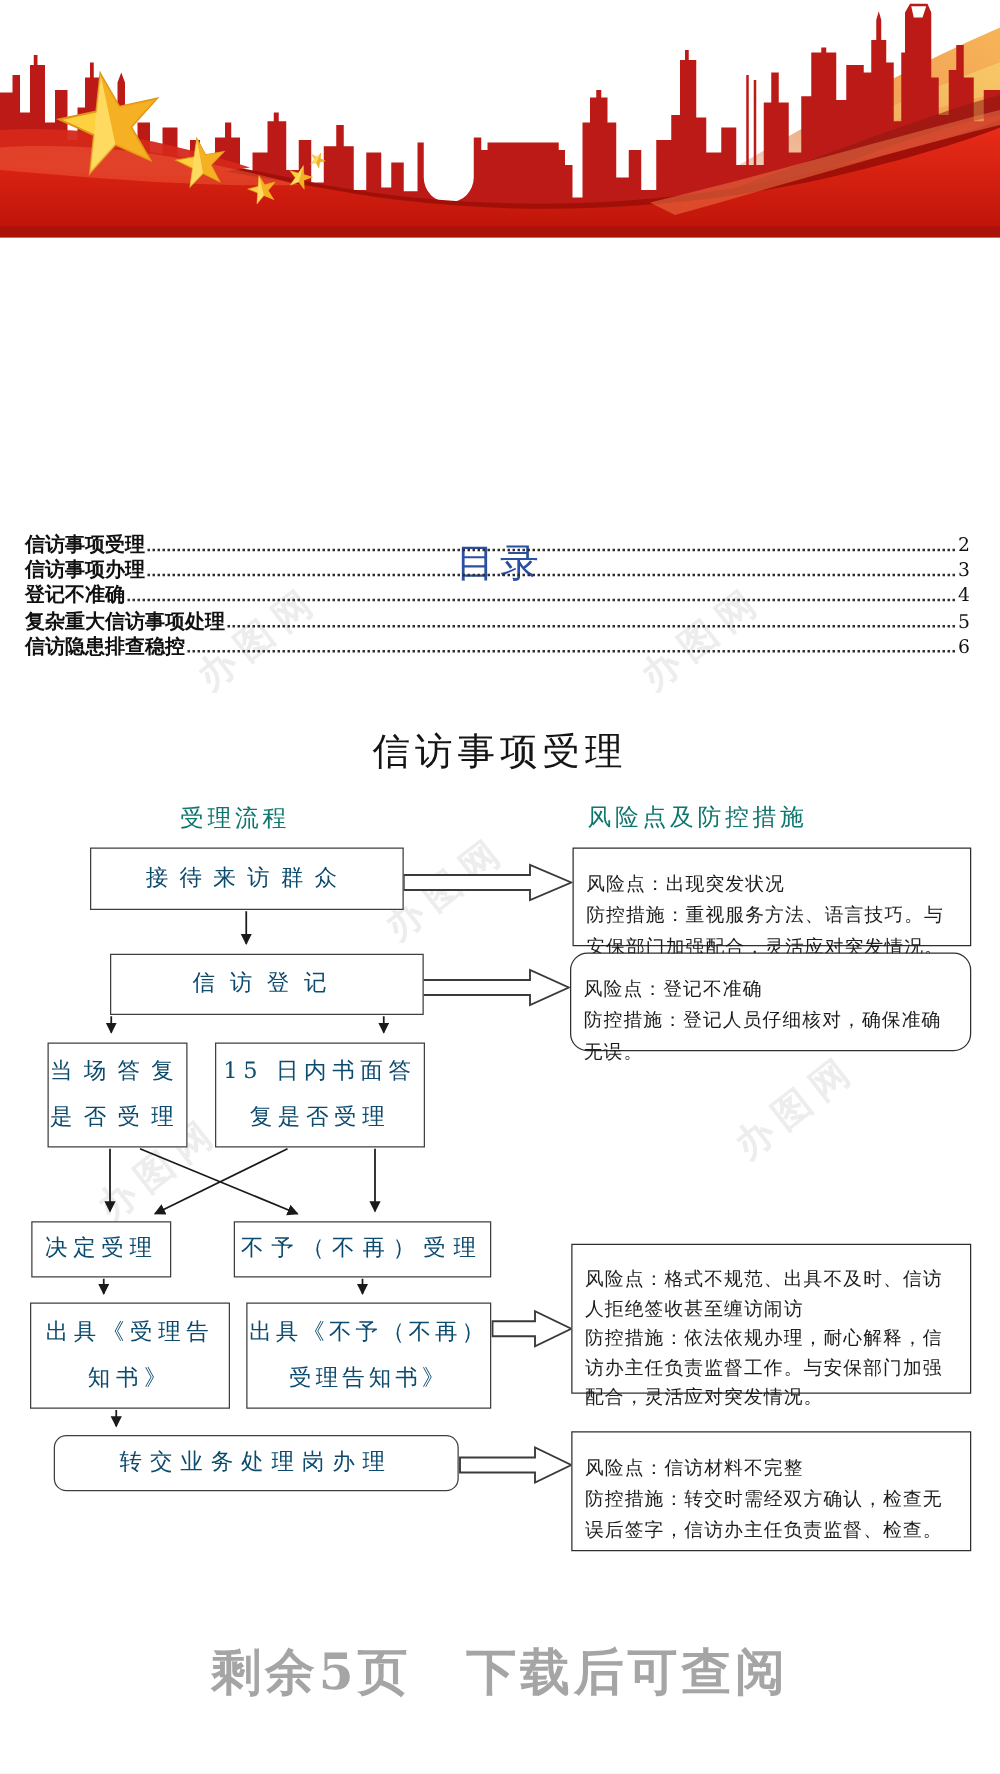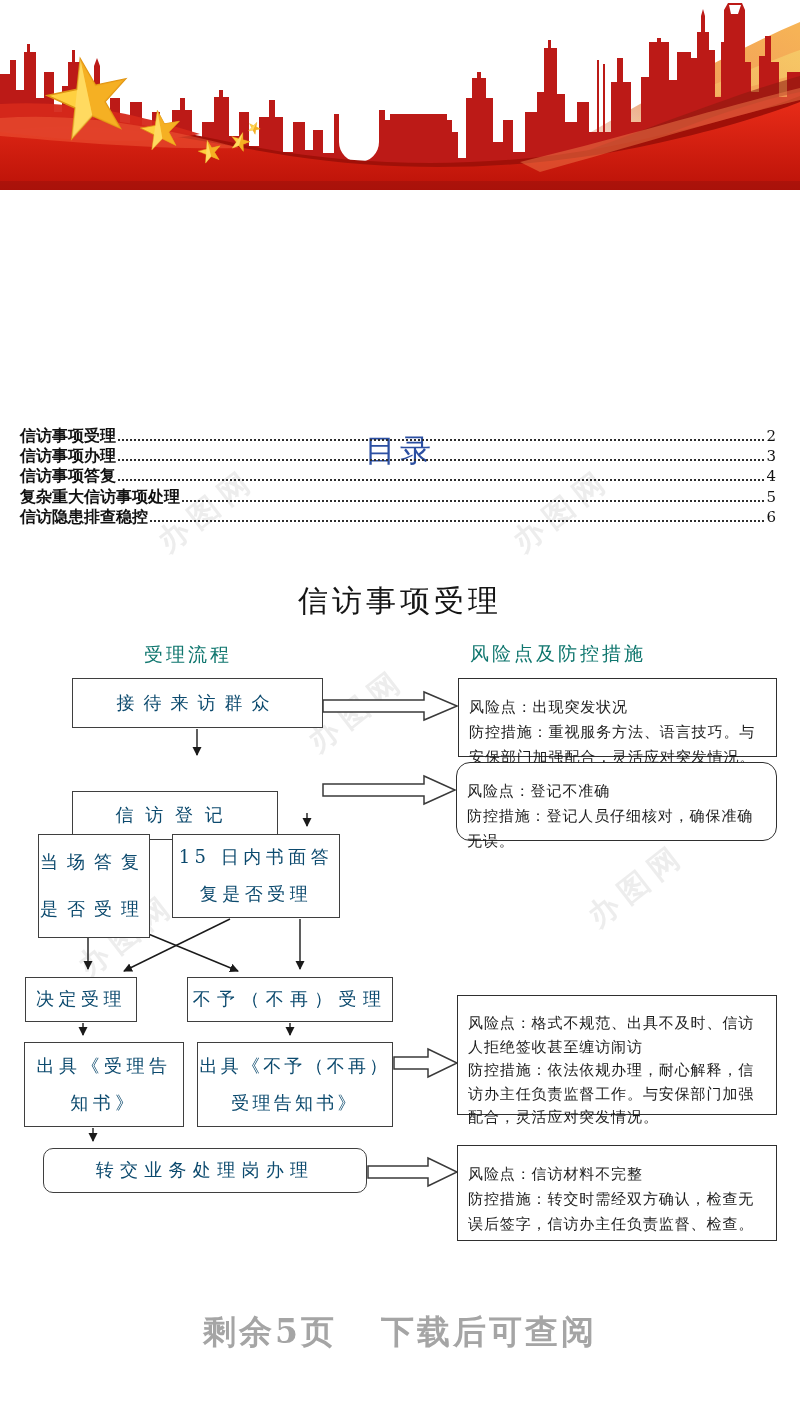--- a/index.html
+++ b/index.html
@@ -36,21 +36,21 @@
   .sp3 div{letter-spacing:.5em;}
   .sp4 div{letter-spacing:.65em;}
   .sp0 div{letter-spacing:.18em;}
   .rbox{position:absolute;box-sizing:border-box;border:1.5px solid #2f2f2f;background:#fff;
         font-family:"DejaVu Serif","Liberation Serif",serif;color:#1d1d1d;font-size:15px;
         letter-spacing:.06em;padding:16px 8px 0 10px;}
   .rbox div{line-height:25px;white-space:nowrap;}
   .rbox.tall div{line-height:23.5px;}
   
   .footer{position:absolute;left:0;top:1310px;width:800px;display:flex;justify-content:center;gap:44px;
-          font-family:"DejaVu Serif","Liberation Serif",serif;font-weight:700;font-size:33px;
+          font-family:"DejaVu Serif","Liberation Serif",serif;font-weight:700;font-size:40px;
           color:#a5a5a5;letter-spacing:3px;}
 </style>
 </head>
 <body>
 
 <div class="page">
 
   <svg class="banner" viewBox="0 0 800 190" aria-hidden="true">
     <defs>
       <linearGradient id="gWave" x1="0" y1="0" x2="0" y2="1">
@@ -122,21 +122,21 @@
       <span class="toc-label">信访事项受理</span>
       <span class="toc-dots"></span>
       <span class="toc-page">2</span>
     </div>
     <div class="toc-row">
       <span class="toc-label">信访事项办理</span>
       <span class="toc-dots"></span>
       <span class="toc-page">3</span>
     </div>
     <div class="toc-row">
-      <span class="toc-label">信访事项答复</span>
+      <span class="toc-label">登记不准确</span>
       <span class="toc-dots"></span>
       <span class="toc-page">4</span>
     </div>
     <div class="toc-row">
       <span class="toc-label">复杂重大信访事项处理</span>
       <span class="toc-dots"></span>
       <span class="toc-page">5</span>
     </div>
     <div class="toc-row">
       <span class="toc-label">信访隐患排查稳控</span>
@@ -171,24 +171,24 @@
       <path d="M323,700 H424 V692 L457,706 L424,720 V712 H323 Z"></path>
       <path d="M323,784 H424 V776 L455,790 L424,804 V796 H323 Z"></path>
       <path d="M394,1057 H428 V1049 L457,1063 L428,1077 V1069 H394 Z"></path>
       <path d="M368,1166 H428 V1158 L457,1172 L428,1186 V1178 H368 Z"></path>
     </g>
   </svg>
 
   <div class="fbox sp3" style="left:72px;top:678px;width:251px;height:50px;">
     <div>接待来访群众</div>
   </div>
-  <div class="fbox sp4" style="left:72px;top:763px;width:206px;height:49px;margin-top:28px;">
+  <div class="fbox sp4" style="left:88px;top:763px;width:251px;height:49px;">
     <div>信访登记</div>
   </div>
-  <div class="fbox sp3" style="left:38px;top:834px;width:112px;height:104px;">
+  <div class="fbox sp3" style="left:38px;top:834px;width:112px;height:84px;">
     <div>当场答复</div>
     <div>是否受理</div>
   </div>
   <div class="fbox sp1" style="left:172px;top:834px;width:168px;height:84px;">
     <div>15 日内书面答</div>
     <div>复是否受理</div>
   </div>
   <div class="fbox sp1" style="left:25px;top:977px;width:112px;height:45px;">
     <div>决定受理</div>
   </div>

